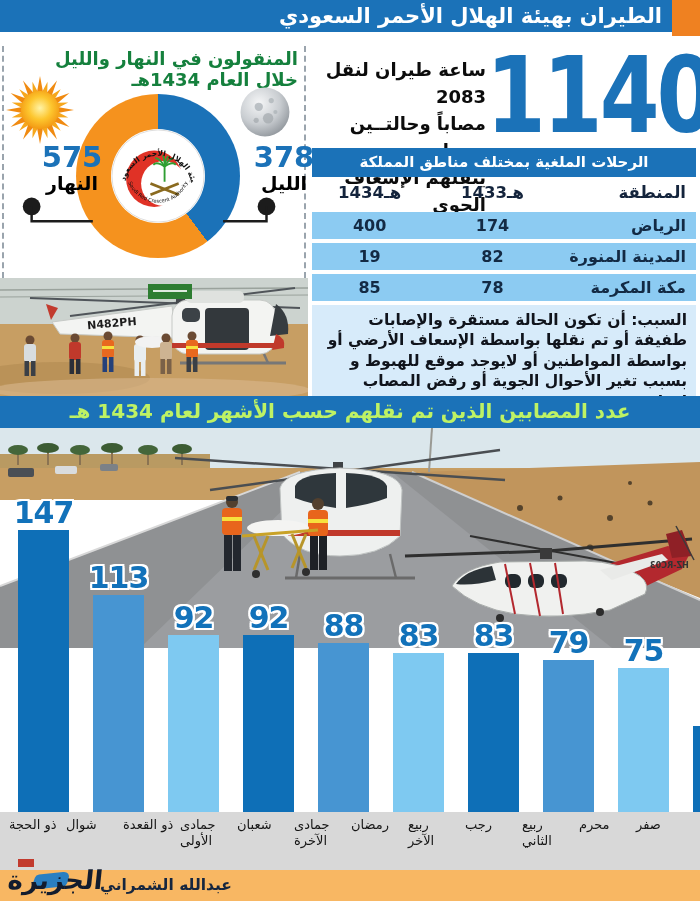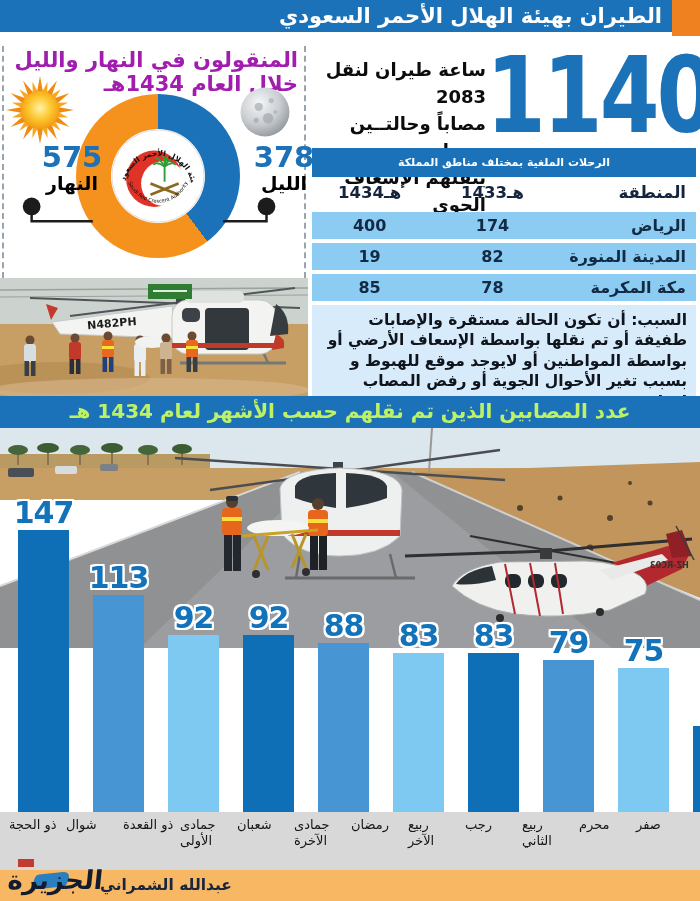--- a/index.html
+++ b/index.html
@@ -21,37 +21,37 @@
   .stat{position:absolute;top:8px;right:0;left:8px;height:102px;display:flex;align-items:flex-start;}
   .stat-number{direction:ltr;width:214px;flex:none;font-weight:bold;color:#1b72b8;
                font-size:86px;line-height:0.92;letter-spacing:-3px;
                transform:scaleY(1.22);transform-origin:top center;text-align:center;}
   .stat-text{flex:1;padding-top:8px;text-align:right;font-weight:bold;font-size:18px;
              line-height:1.5;color:#0c0c0c;}
 
   
   .tbl{position:absolute;top:108px;right:4px;left:4px;}
   .tbl-title{height:29px;line-height:29px;background:#1b72b8;color:#fff;text-align:center;
-             font-weight:bold;font-size:11px;}
+             font-weight:bold;font-size:15px;}
   .tbl-head{display:grid;grid-template-columns:36% 34% 30%;height:31px;align-items:center;
             font-weight:bold;color:#14243c;font-size:16.5px;}
   .tbl-row{display:grid;grid-template-columns:36% 34% 30%;height:27px;align-items:center;
            background:#8ccbf2;margin-top:4px;font-weight:bold;color:#132a44;font-size:16px;}
   .cell-region{padding-right:10px;text-align:right;}
   .cell-num{text-align:center;direction:ltr;}
 
   
   .reason{position:absolute;top:265px;right:4px;left:4px;height:89px;background:#d7ebfa;
           padding:5px 9px;font-weight:bold;font-size:15.5px;line-height:1.32;color:#10141c;
           text-align:right;}
 
   
   .donut-panel{position:absolute;top:6px;left:2px;right:2px;height:232px;
                border-left:2px dashed #9aa4ad;border-right:2px dashed #9aa4ad;}
-  .dp-title{padding:2px 6px 0 4px;text-align:right;font-weight:bold;font-size:21px;color:#a21caf;}
+  .dp-title{padding:2px 6px 0 4px;text-align:right;font-weight:bold;font-size:18px;color:#15803d;}
   .donut{position:absolute;left:72px;top:48px;width:164px;height:164px;border-radius:50%;
          background:conic-gradient(#1b72b8 0deg 143deg,#f5921e 143deg 360deg);}
   .logo-circle{position:absolute;left:35px;top:35px;width:94px;height:94px;border-radius:50%;
                background:#fff;overflow:hidden;}
   .sun{position:absolute;left:2px;top:30px;width:68px;height:68px;}
   .moon{position:absolute;left:235px;top:40px;width:52px;height:52px;}
   .side-stat{position:absolute;top:96px;width:64px;text-align:center;}
   .side-stat.day{left:4px;margin-left:32px;} .side-stat.night{left:248px;}
   .side-value{font-weight:bold;font-size:29px;color:#1b72b8;line-height:1.05;}
   .side-label{font-weight:bold;font-size:19px;color:#000;line-height:1.2;}

